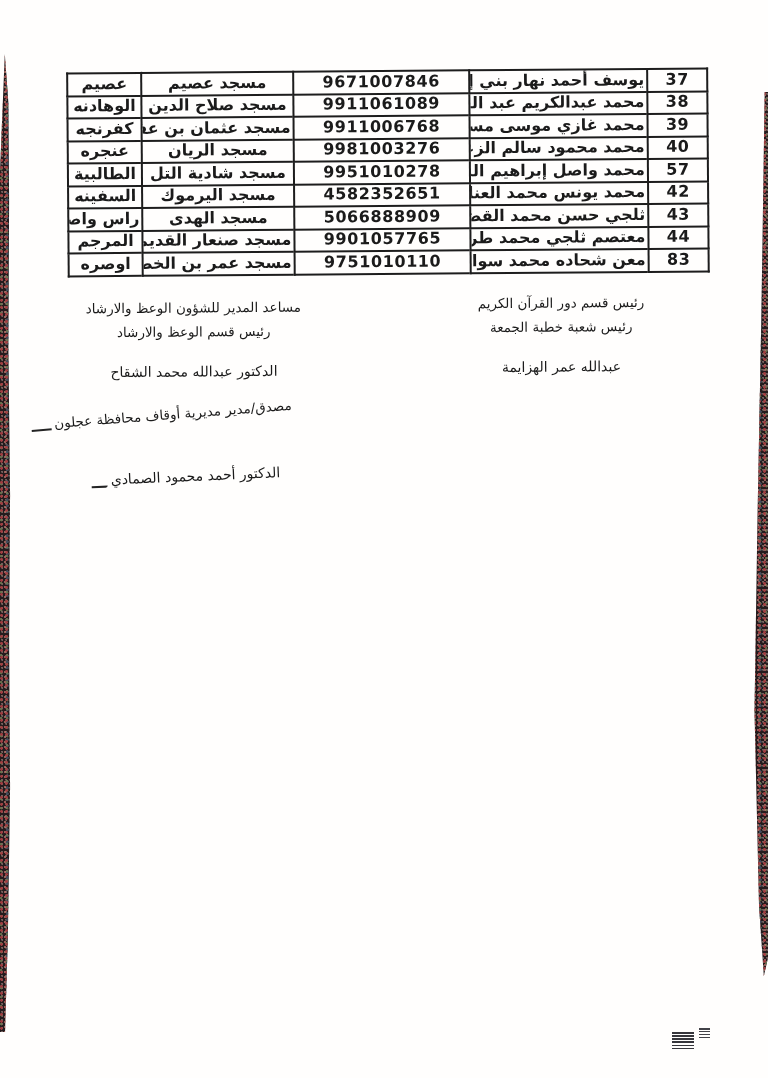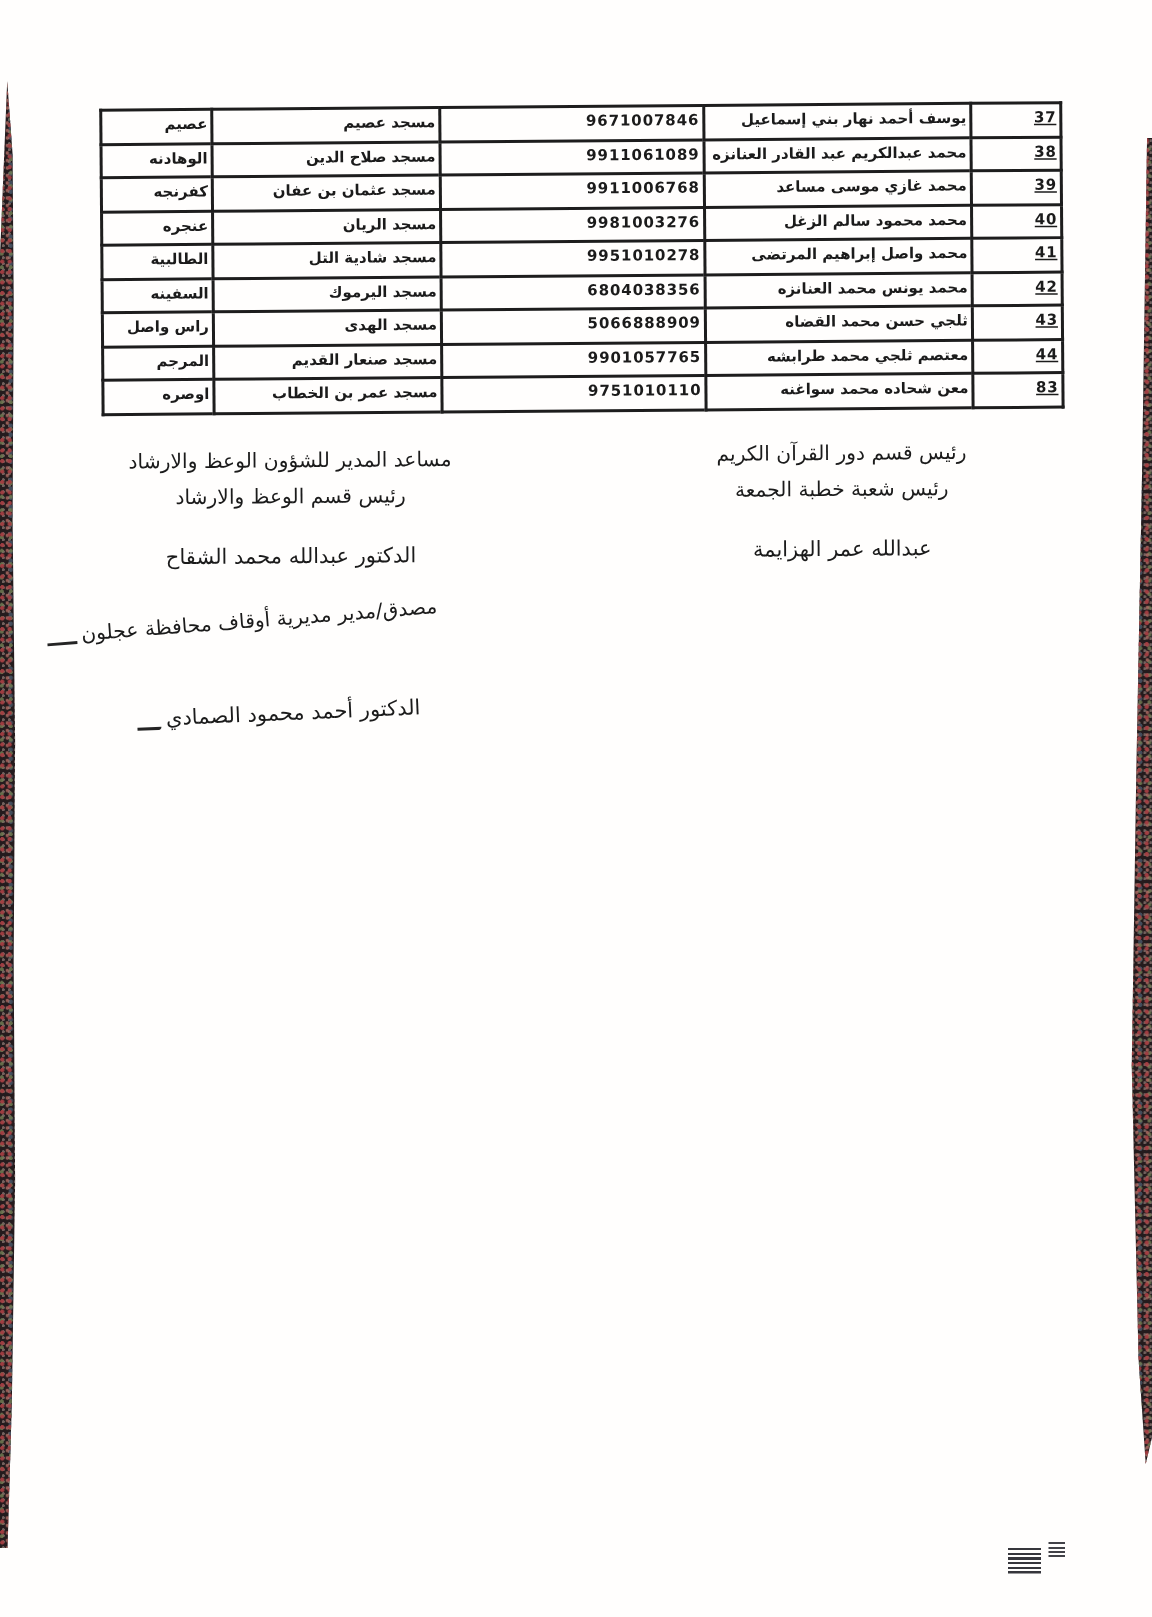--- a/index.html
+++ b/index.html
@@ -36,25 +36,25 @@
 
   
   table.roster{
     position:absolute;left:67px;top:70px;width:640px;
     border-collapse:collapse;table-layout:fixed;
     direction:rtl;
   }
   table.roster td{
     border:2px solid #1d1d1d;
     height:20.5px;
-    text-align:right;vertical-align:middle;
-    font-weight:bold;font-size:10px;line-height:1.05;
+    text-align:center;vertical-align:middle;
+    font-weight:bold;font-size:16px;line-height:1.05;
     padding:0 2px;white-space:nowrap;overflow:hidden;
   }
-  td.c-no{font-size:14px;letter-spacing:.5px;text-decoration:underline;}
+  td.c-no{font-size:14px;letter-spacing:.5px;}
   td.c-id{font-size:14px;letter-spacing:.6px;direction:ltr;margin-left:25px;}
   td.c-name,td.c-mosque,td.c-loc{font-size:12.5px;}
 
   
   .sig{position:absolute;text-align:center;direction:rtl;}
   .sig .line{font-size:13.5px;line-height:24px;white-space:nowrap;}
   .sig-right{left:455px;top:292px;width:210px;}
   .sig-left{left:85px;top:294px;width:215px;}
   .sig-name{position:absolute;font-size:14px;white-space:nowrap;direction:rtl;text-align:center;}
   .name-right{left:455px;top:360px;width:210px;}
@@ -126,30 +126,30 @@
             <td class="c-loc">كفرنجه</td>
           </tr>
           <tr>
             <td class="c-no">40</td>
             <td class="c-name">محمد محمود سالم الزغل</td>
             <td class="c-id">9981003276</td>
             <td class="c-mosque">مسجد الريان</td>
             <td class="c-loc">عنجره</td>
           </tr>
           <tr>
-            <td class="c-no">41</td>
+            <td class="c-no">57</td>
             <td class="c-name">محمد واصل إبراهيم المرتضى</td>
             <td class="c-id">9951010278</td>
             <td class="c-mosque">مسجد شادية التل</td>
             <td class="c-loc">الطالبية</td>
           </tr>
           <tr>
             <td class="c-no">42</td>
             <td class="c-name">محمد يونس محمد العنانزه</td>
-            <td class="c-id">6804038356</td>
+            <td class="c-id">4582352651</td>
             <td class="c-mosque">مسجد اليرموك</td>
             <td class="c-loc">السفينه</td>
           </tr>
           <tr>
             <td class="c-no">43</td>
             <td class="c-name">ثلجي حسن محمد القضاه</td>
             <td class="c-id">5066888909</td>
             <td class="c-mosque">مسجد الهدى</td>
             <td class="c-loc">راس واصل</td>
           </tr>

